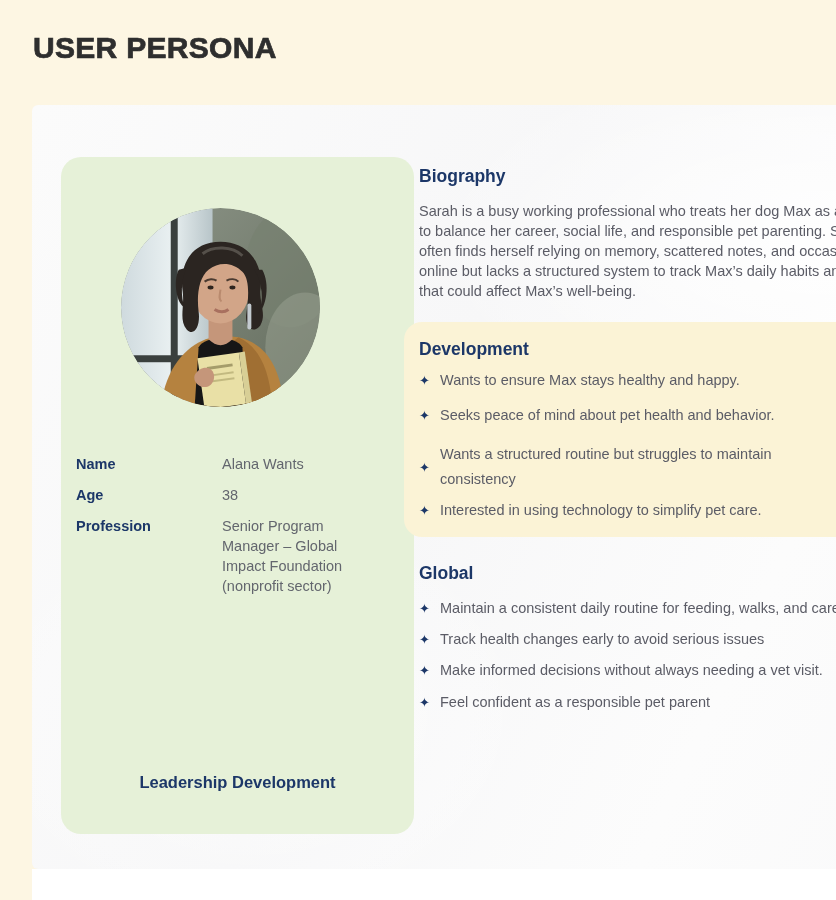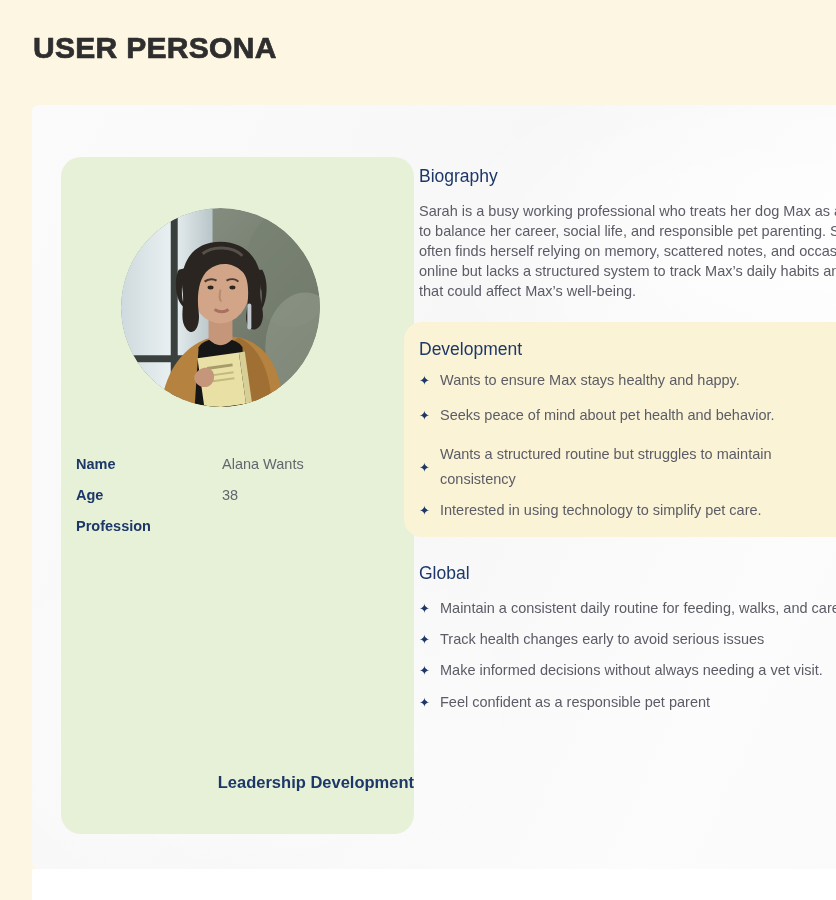--- a/index.html
+++ b/index.html
@@ -39,27 +39,27 @@
   .fields{position:absolute;left:15px;top:297px;width:292px;}
   .field-row{display:flex;margin-bottom:11px;}
   .field-label{
     width:146px;flex:0 0 146px;
     font-size:14.5px;font-weight:700;color:#1C3768;line-height:20px;
   }
   .field-value{
     font-size:14.5px;color:#63666E;line-height:20px;
   }
   .profile-footer{
-    position:absolute;left:0;top:616px;width:100%;text-align:right;
+    position:absolute;left:0;top:616px;width:100%;text-align:center;
     font-size:16.5px;font-weight:700;color:#1C3768;
   }
   
   .section-title{
     position:absolute;margin:0;
-    font-size:17.5px;font-weight:400;color:#1C3768;
+    font-size:17.5px;font-weight:700;color:#1C3768;
   }
   .bio-title{left:387px;top:61px;}
   .bio-lines{position:absolute;left:387px;top:96px;}
   .bio-line{
     white-space:nowrap;font-size:14.5px;color:#5B5C66;line-height:20px;
   }
   .motivation-box{
     position:absolute;left:372px;top:217px;width:720px;height:215px;
     background:#FBF3D6;border-radius:18px;
   }
@@ -160,20 +160,26 @@
       <div class="field-row">
         <div class="field-label">Name</div>
         <div class="field-value">Alana Wants</div>
       </div>
       <div class="field-row">
         <div class="field-label">Age</div>
         <div class="field-value">38</div>
       </div>
       <div class="field-row">
         <div class="field-label">Profession</div>
+        <div class="field-value">
+          <div>Senior Program</div>
+          <div>Manager – Global</div>
+          <div>Impact Foundation</div>
+          <div>(nonprofit sector)</div>
+        </div>
       </div>
     </div>
 
     <div class="profile-footer">Leadership Development</div>
   </div>
 
   <h2 class="section-title bio-title">Biography</h2>
   <div class="bio-lines">
     <div class="bio-line">Sarah is a busy working professional who treats her dog Max as a</div>
     <div class="bio-line">to balance her career, social life, and responsible pet parenting. She</div>

